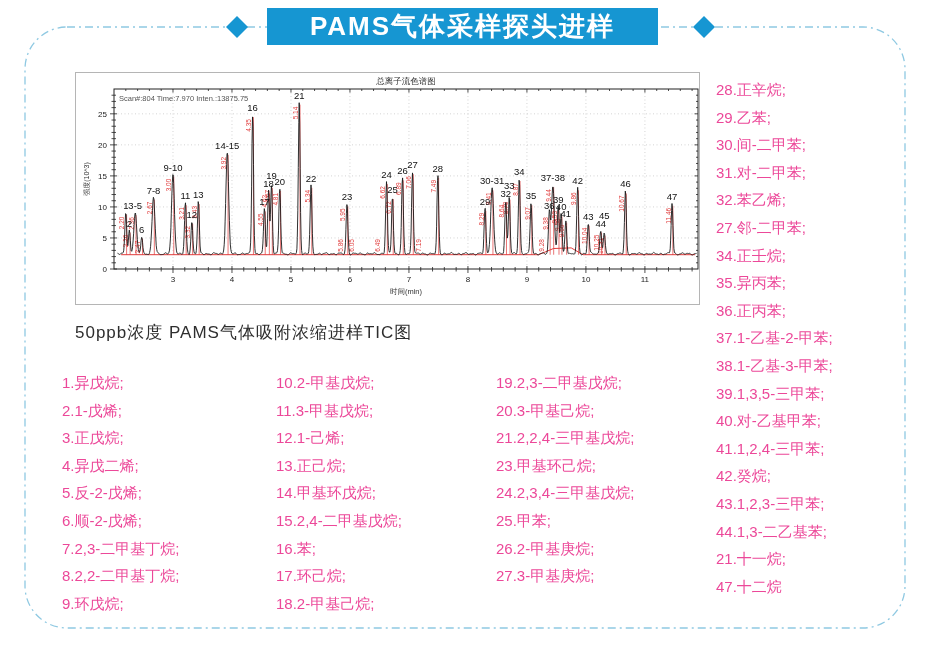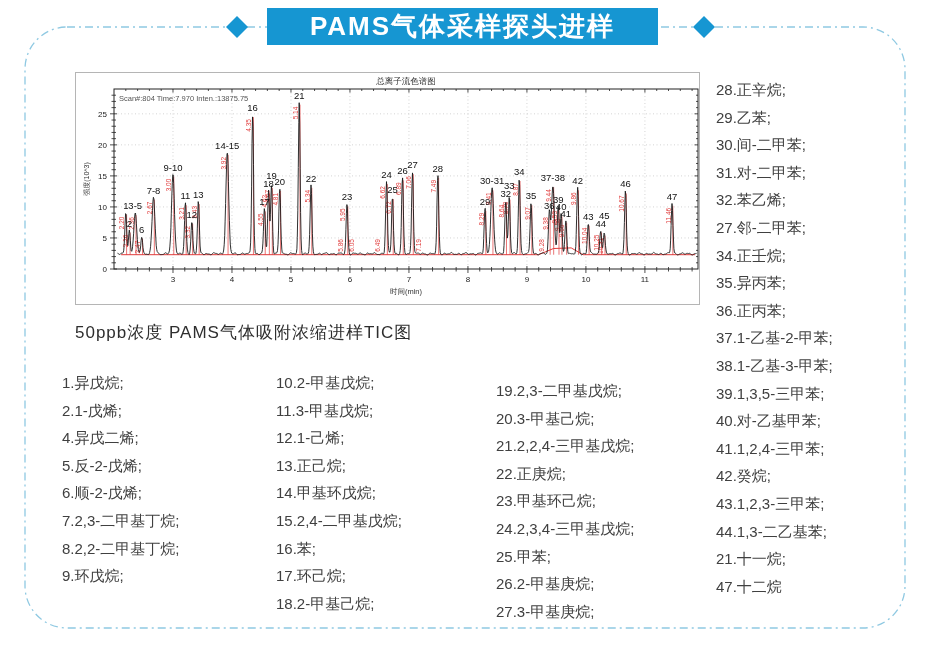--- a/index.html
+++ b/index.html
@@ -8,25 +8,25 @@
   .page{position:relative;width:927px;height:646px;background:#fff;overflow:hidden}
   .border-svg{position:absolute;left:0;top:0;width:927px;height:646px}
   .banner{position:absolute;left:267px;top:8px;width:391px;height:37px;
           display:flex;align-items:center;justify-content:center;background:#1696d2}
   .banner-text{color:#fff;font-size:26px;font-weight:bold;letter-spacing:2px;white-space:nowrap}
   .chart-panel{position:absolute;left:75px;top:72px;width:625px;height:233px;
                background:#fff;border:1px solid #b5b5b5}
   #chart-svg{width:623px;height:231px;display:block;font-family:"Liberation Sans","DejaVu Sans",sans-serif}
   .caption{position:absolute;left:75px;top:321px;width:625px;
            font-size:17px;color:#2e2e2e;letter-spacing:1px;white-space:nowrap}
-  .legend-col{position:absolute;font-size:15px;color:#404040}
+  .legend-col{position:absolute;font-size:15px;color:#ec4899}
   .list-item{height:27.6px;line-height:27.6px;white-space:nowrap}
   #col1{left:62px;top:369px}
   #col2{left:276px;top:369px}
-  #col3{left:496px;top:377px}
+  #col3{left:496px;top:369px}
   #col4{left:716px;top:76px}
 </style>
 </head>
 <body>
 
 <div class="page">
 
   <svg class="border-svg" viewBox="0 0 927 646">
     <rect x="25" y="27" width="880" height="601" rx="42" fill="none" stroke-width="1.3" stroke-dasharray="8 4 2 4" stroke="#8fc9e2"></rect>
     <path d="M226 27 L237 16 L248 27 L237 38 Z" fill="#1696d2"></path>
@@ -356,20 +356,21 @@
         <text x="549.4424242424242" y="114.41379310344827" text-anchor="middle" font-size="9.5" fill="#111">46</text>
         <text x="596.0444444444445" y="126.82758620689657" text-anchor="middle" font-size="9.5" fill="#111">47</text>
       </svg>
   </div>
 
   <div class="caption">50ppb浓度 PAMS气体吸附浓缩进样TIC图</div>
 
   <div class="legend-col" id="col1">
       <div class="list-item">1.异戊烷;</div>
       <div class="list-item">2.1-戊烯;</div>
+      <div class="list-item">3.正戊烷;</div>
       <div class="list-item">4.异戊二烯;</div>
       <div class="list-item">5.反-2-戊烯;</div>
       <div class="list-item">6.顺-2-戊烯;</div>
       <div class="list-item">7.2,3-二甲基丁烷;</div>
       <div class="list-item">8.2,2-二甲基丁烷;</div>
       <div class="list-item">9.环戊烷;</div>
     </div>
   <div class="legend-col" id="col2">
       <div class="list-item">10.2-甲基戊烷;</div>
       <div class="list-item">11.3-甲基戊烷;</div>
@@ -378,21 +379,20 @@
       <div class="list-item">14.甲基环戊烷;</div>
       <div class="list-item">15.2,4-二甲基戊烷;</div>
       <div class="list-item">16.苯;</div>
       <div class="list-item">17.环己烷;</div>
       <div class="list-item">18.2-甲基己烷;</div>
     </div>
   <div class="legend-col" id="col3">
       <div class="list-item">19.2,3-二甲基戊烷;</div>
       <div class="list-item">20.3-甲基己烷;</div>
       <div class="list-item">21.2,2,4-三甲基戊烷;</div>
-      <div class="list-item">22.正庚烷;</div>
       <div class="list-item">23.甲基环己烷;</div>
       <div class="list-item">24.2,3,4-三甲基戊烷;</div>
       <div class="list-item">25.甲苯;</div>
       <div class="list-item">26.2-甲基庚烷;</div>
       <div class="list-item">27.3-甲基庚烷;</div>
     </div>
   <div class="legend-col" id="col4">
       <div class="list-item">28.正辛烷;</div>
       <div class="list-item">29.乙苯;</div>
       <div class="list-item">30.间-二甲苯;</div>

